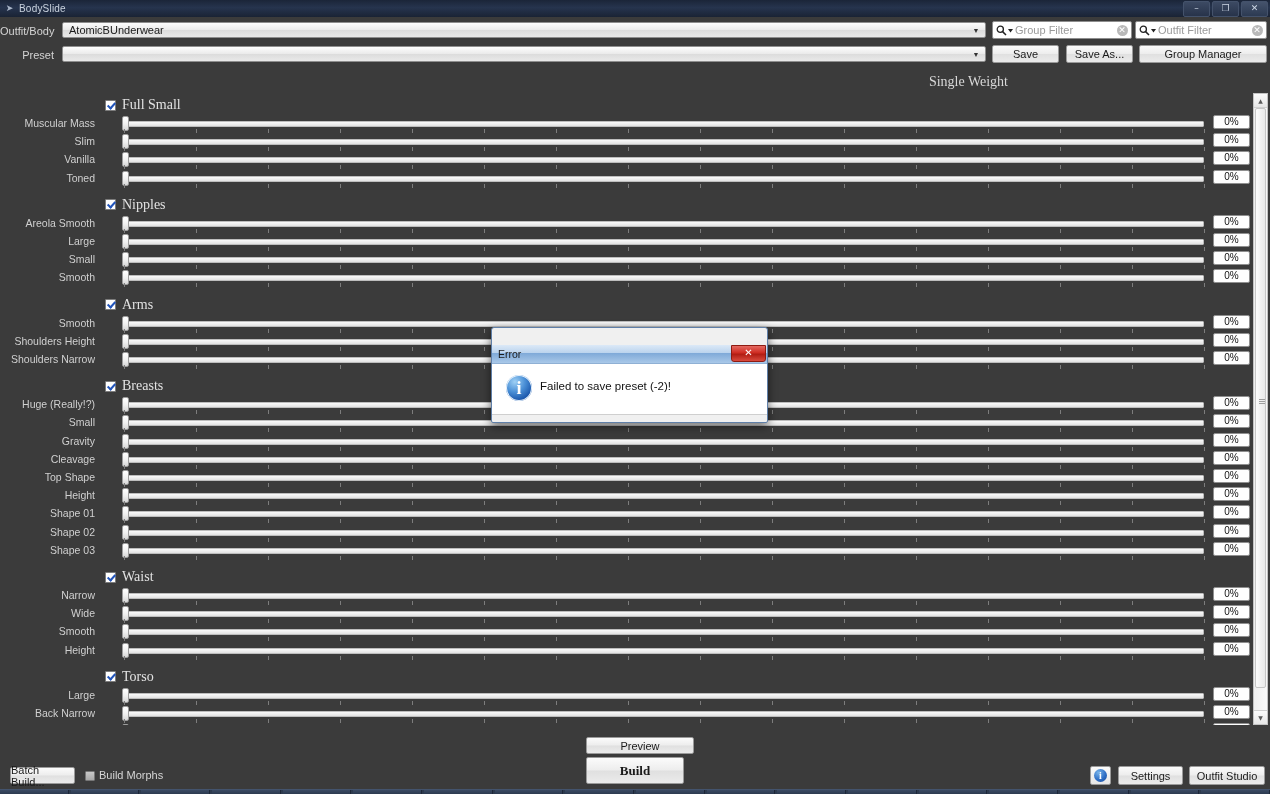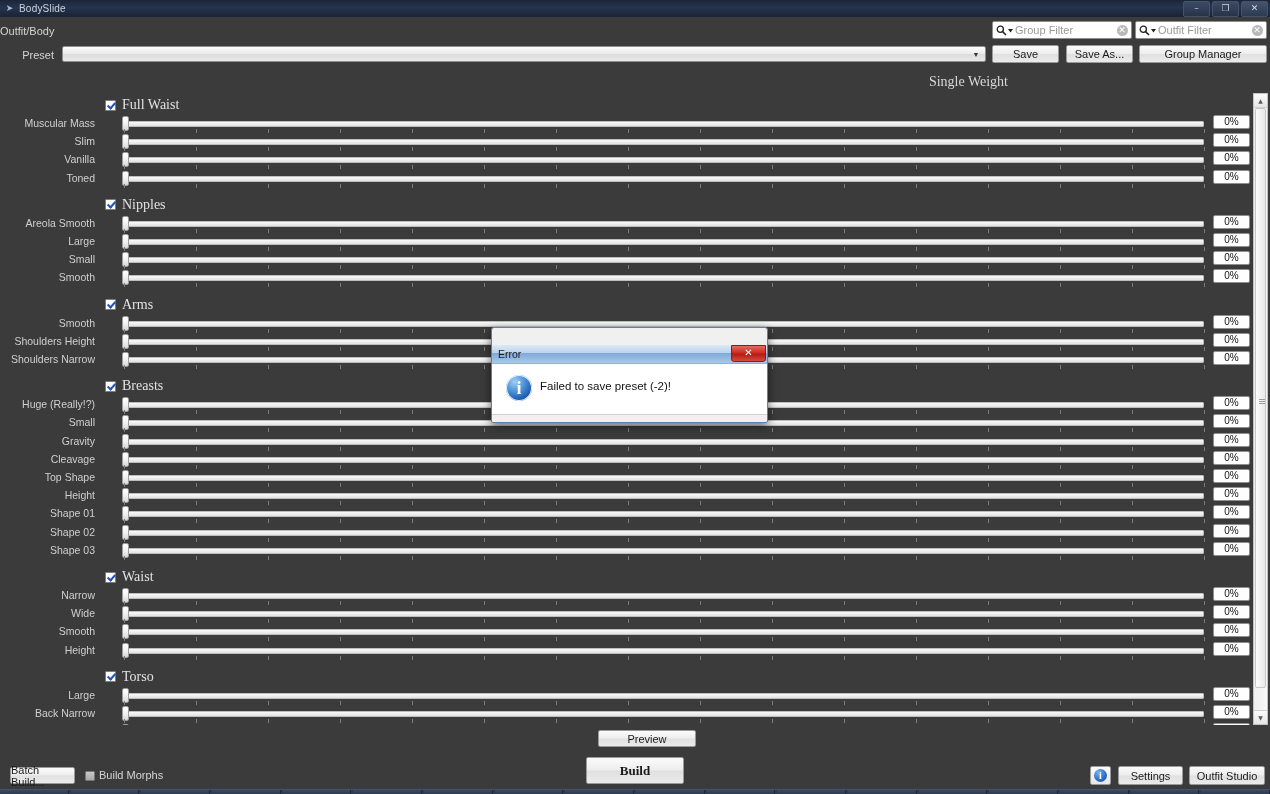--- a/index.html
+++ b/index.html
@@ -460,20 +460,24 @@
     </div>
     <div class="win-btns">
       <div class="win-btn">–</div>
       <div class="win-btn">❐</div>
       <div class="win-btn close">✕</div>
     </div>
   </div>
 
   <div class="toolbar">
     <div class="lbl-right" style="left:0;top:8px;width:54px;">Outfit/Body</div>
+    <div class="combo" style="left:62px;top:5px;width:924px;height:16px;">
+      <span class="combo-text">AtomicBUnderwear</span>
+      <span class="combo-arrow">▼</span>
+    </div>
 
     <div class="lbl-right" style="left:0;top:32px;width:54px;">Preset</div>
     <div class="combo" style="left:62px;top:29px;width:924px;height:16px;">
       <span class="combo-text"></span>
       <span class="combo-arrow">▼</span>
     </div>
 
     <div class="searchbox" style="left:992px;top:4px;width:140px;">
       <span class="search-ic">
         <svg width="11" height="11" viewBox="0 0 11 11">
@@ -509,21 +513,21 @@
     <div class="btn" style="left:992px;top:28px;width:67px;height:18px;">Save</div>
     <div class="btn" style="left:1066px;top:28px;width:67px;height:18px;">Save As...</div>
     <div class="btn" style="left:1139px;top:28px;width:128px;height:18px;">Group Manager</div>
   </div>
 
   <div class="panel">
     <div class="single-weight">Single Weight</div>
     <div id="groups-host">
         <div class="cat" style="left: 105px; top: 32px;">
           <span class="chk on"></span>
-          <span class="cat-label">Full Waist</span>
+          <span class="cat-label">Full Small</span>
         </div>
         <div class="srow" style="top: 51px;">
           <div class="name">Muscular Mass</div>
           <div class="track"></div>
           <div class="thumb"></div>
           <div class="ticks">
             <i style="left: 0%;"></i>
             <i style="left: 6.66667%;"></i>
             <i style="left: 13.3333%;"></i>
             <i style="left: 20%;"></i>
@@ -1179,21 +1183,21 @@
         </div>
     </div>
     <div class="sb-arrow bot">▼</div>
   </div>
 
   <div class="bottom">
     <div class="btn" style="left:10px;top:42px;width:65px;height:17px;">Batch Build...</div>
     <div class="morph-chk" style="left:85px;top:46px;"></div>
     <div class="morph-lbl" style="left:99px;top:44px;">Build Morphs</div>
 
-    <div class="btn" style="left:586px;top:5px;width:98px;height:17px;margin-left:12px;">Preview</div>
+    <div class="btn" style="left:586px;top:12px;width:108px;height:17px;">Preview</div>
     <div class="btn" style="left:586px;top:32px;width:98px;height:27px;font-family:'Liberation Serif',serif;font-size:13px;font-weight:bold;">Build</div>
 
     <div class="info-btn" style="left:1090px;top:41px;width:21px;height:19px;">
       <span class="info-circle">i</span>
     </div>
     <div class="btn" style="left:1118px;top:41px;width:65px;height:19px;">Settings</div>
     <div class="btn" style="left:1189px;top:41px;width:76px;height:19px;">Outfit Studio</div>
   </div>
 
   <div class="taskbar">

